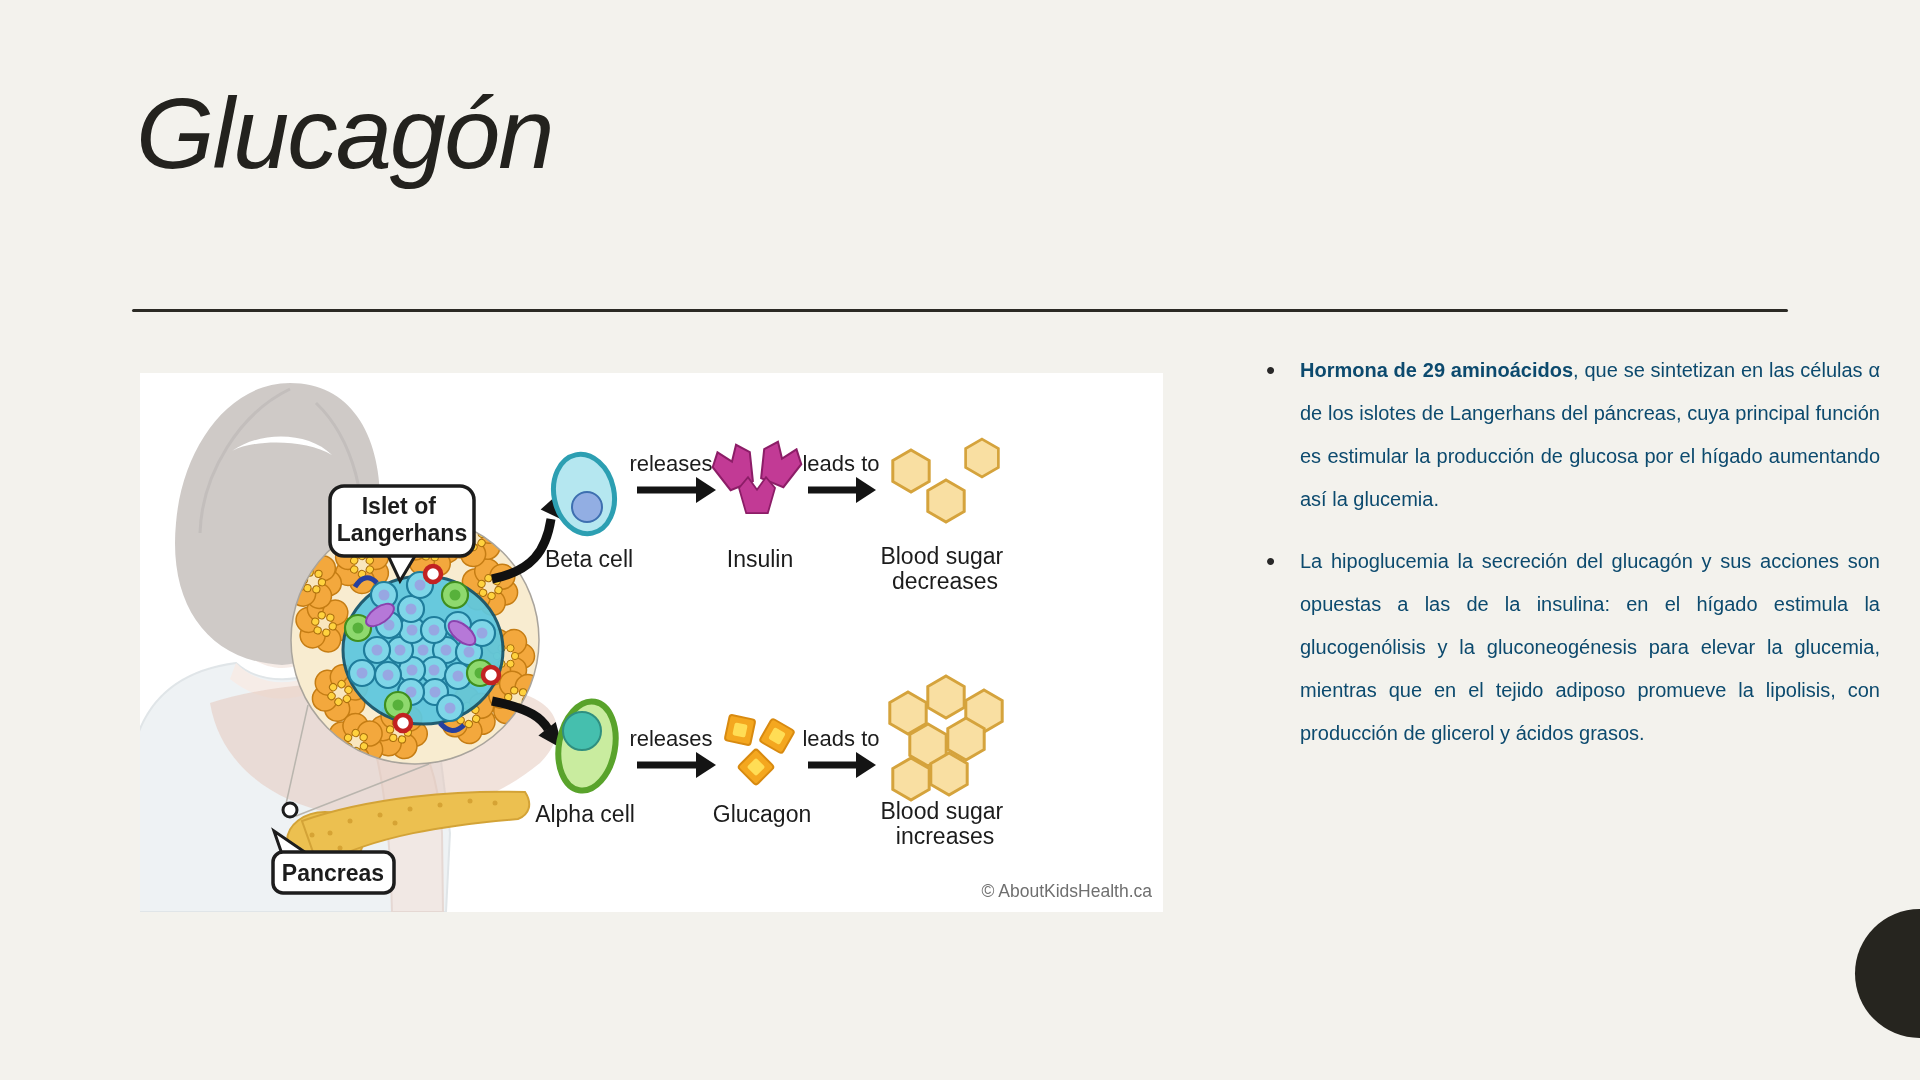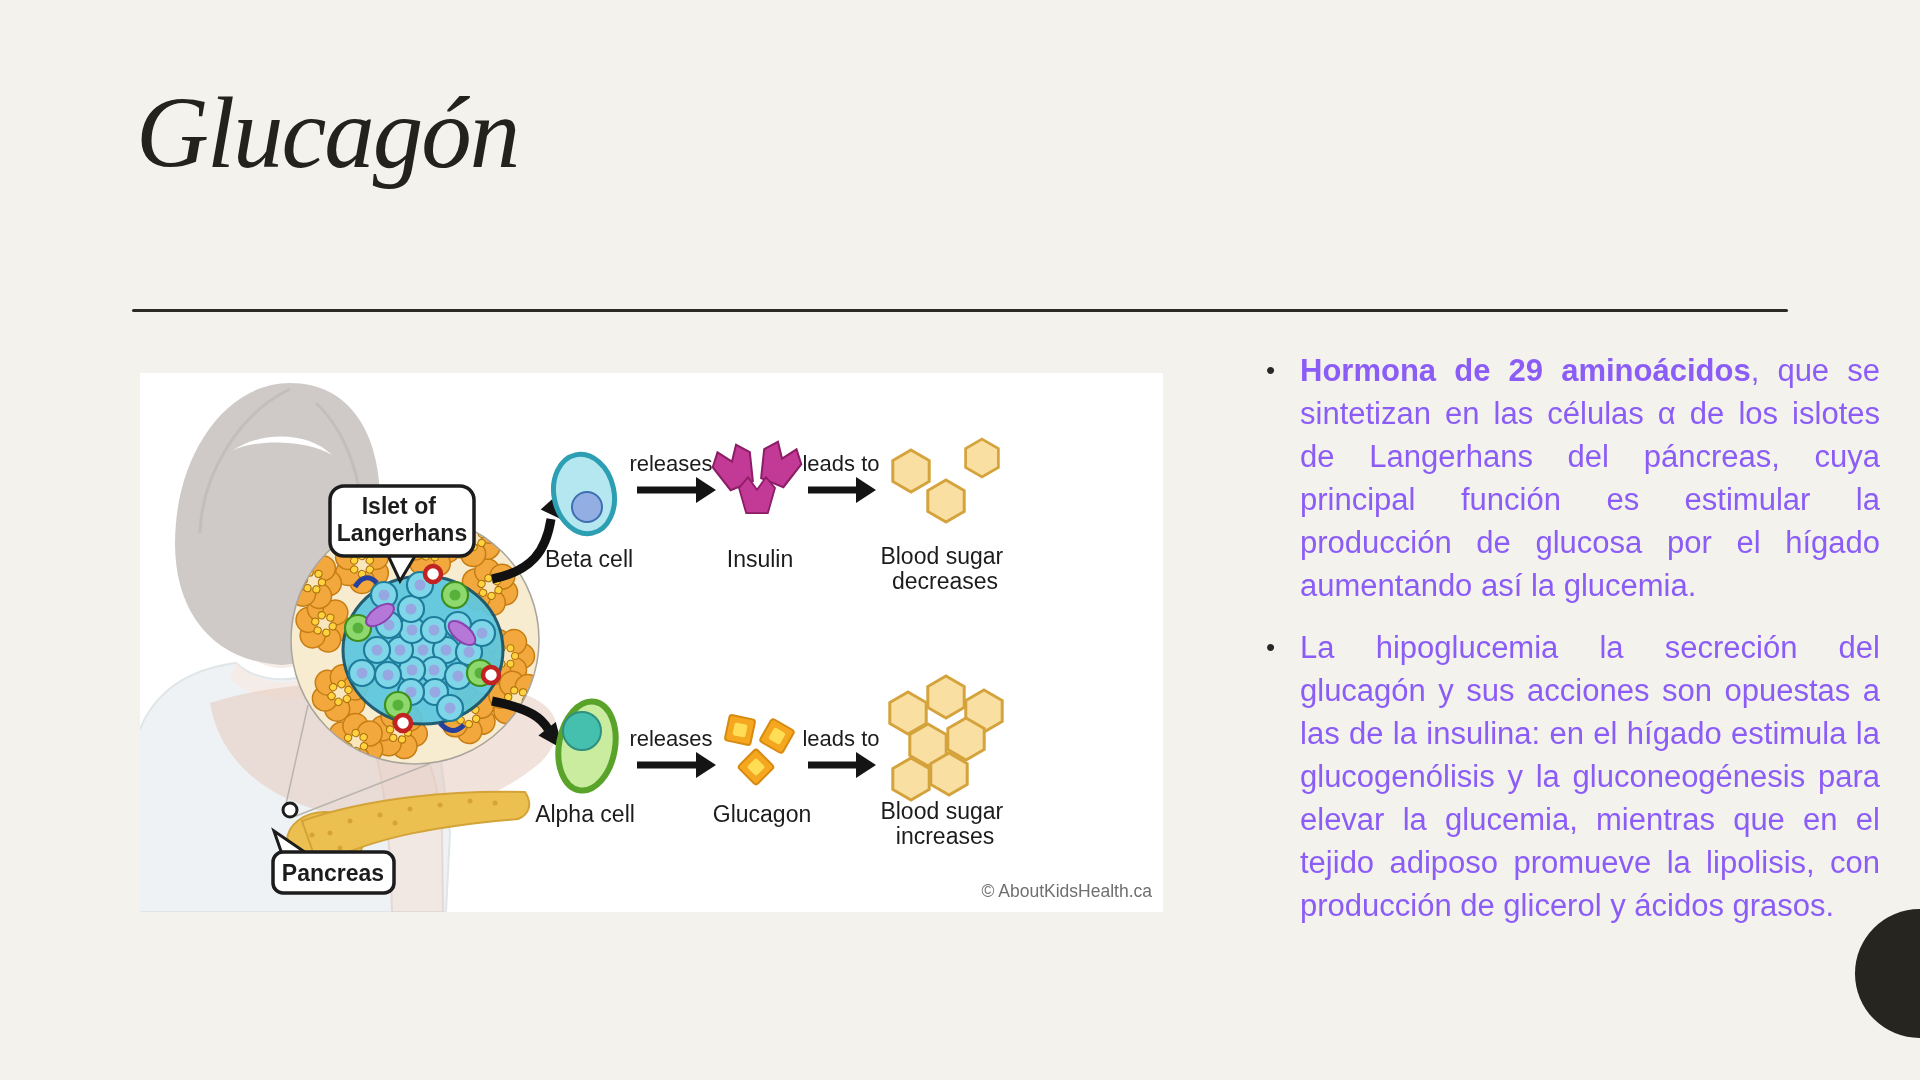--- a/index.html
+++ b/index.html
@@ -3,21 +3,21 @@
 <meta charset="utf-8">
 <style>
   html,body{margin:0;padding:0;}
   body{
     width:1920px;height:1080px;position:relative;overflow:hidden;
     background:#f3f2ed;
     font-family:"Liberation Sans",sans-serif;
   }
   .title{
     position:absolute;left:136px;top:78px;
-    font-family:Liberation Serif, serif;
+    font-family:Liberation Sans, sans-serif;
     font-style:italic;font-weight:500;
     font-size:101px;letter-spacing:-2px;line-height:1.1;
     color:#23221e;
   }
   .divider{
     position:absolute;left:132px;top:309px;width:1656px;height:3px;
     background:#2b2a25;border-radius:2px;
   }
   .figure-box{
     position:absolute;left:140px;top:373px;width:1023px;height:539px;
@@ -35,21 +35,21 @@
   .curvearrow{stroke:#111111;stroke-width:9px;fill:none;}
   .beta{stroke:#2c9fb2;stroke-width:5px;}
   .beta-nuc{fill:#92aee3;stroke:#3d6fb0;stroke-width:2px;}
   .alpha{stroke:#59a32b;stroke-width:6px;}
   .alpha-nuc{fill:#45bfae;stroke:#2f8f80;stroke-width:2px;}
   .ins{stroke:#8c1d67;stroke-width:2px;}
   .hex{stroke:#d5a33c;stroke-width:3px;}
   .gluc{stroke:#d88a10;stroke-width:2px;}
   .bullets{
     position:absolute;left:1262px;top:349px;width:618px;
-    font-size:31px;line-height:43px;color:#8b5cf6;
+    font-size:20px;line-height:43px;color:#0c4a6e;
     text-align:justify;
   }
   .bullet{position:relative;padding-left:38px;margin:0 0 19px 0;}
   .bullet::before{
     content:"\2022";position:absolute;left:4px;top:0;
     font-size:26px;color:#282828;
   }
   .lead{font-weight:700;}
   .corner-circle{
     position:absolute;left:1855px;top:909px;width:129px;height:129px;

